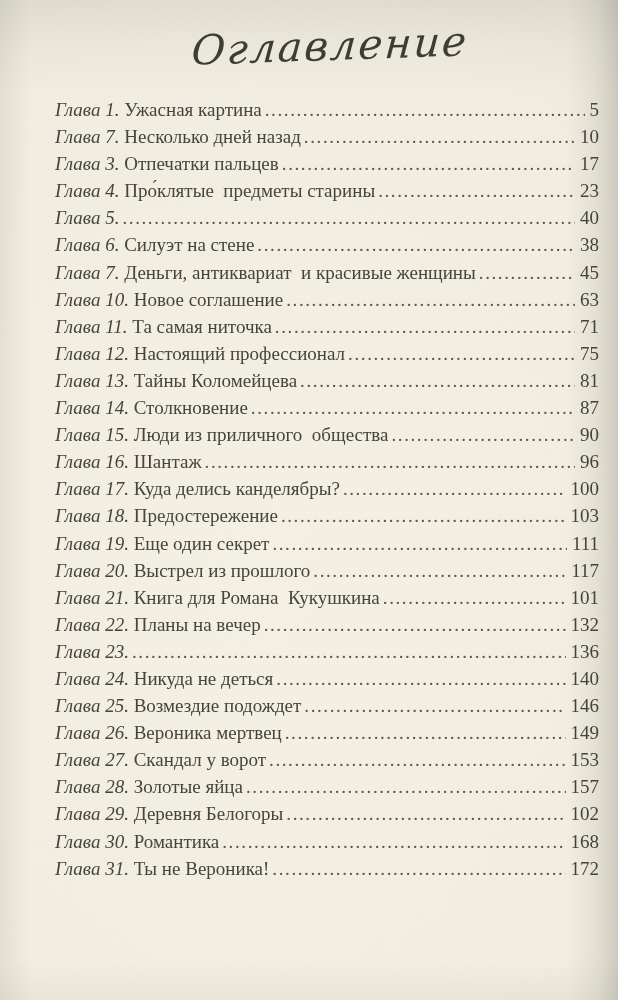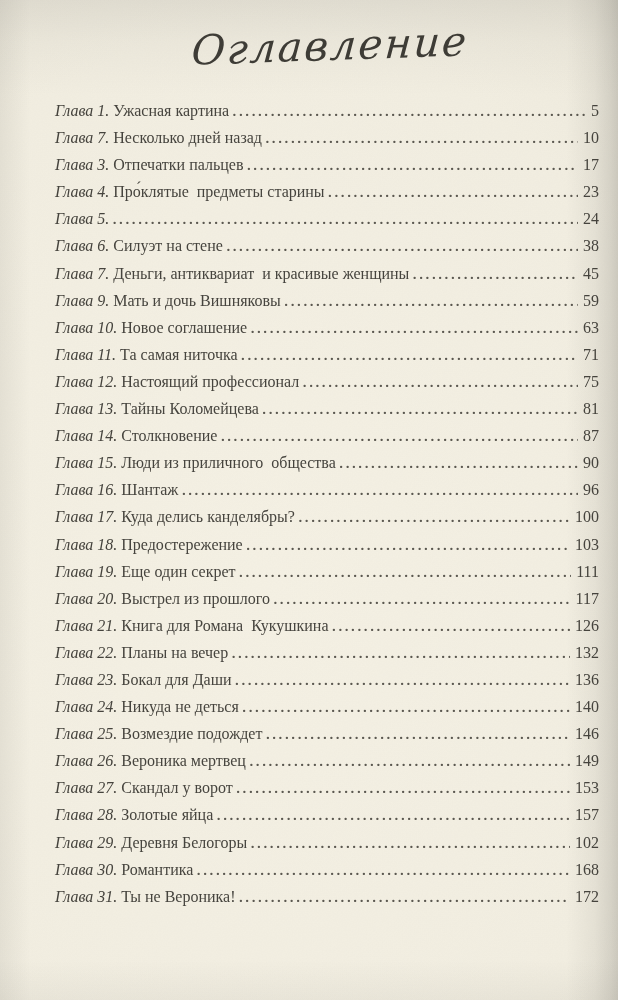--- a/index.html
+++ b/index.html
@@ -65,21 +65,21 @@
     letter-spacing: 2px;
     color: #3e3c36;
     transform: rotate(-2deg) skewX(-6deg);
   }
   
   .toc {
     position: absolute;
     top: 96px;
     left: 55px;
     width: 544px;
-    font-size: 16px;
+    font-size: 19px;
     color: #46443e;
   }
   .toc-row {
     display: flex;
     align-items: baseline;
     height: 27.1px;
     line-height: 27.1px;
     white-space: nowrap;
   }
   .chapter-label {
@@ -153,41 +153,35 @@
   </div>
       <div class="toc-row">
     <span class="chapter-label">Глава 4.</span>
     <span class="chapter-title">Про́клятые  предметы старины</span>
     <span class="dots"></span>
     <span class="page-number">23</span>
   </div>
       <div class="toc-row">
     <span class="chapter-label">Глава 5.</span>
     <span class="dots"></span>
-    <span class="page-number">24</span>
+    <span class="page-number">40</span>
   </div>
       <div class="toc-row">
     <span class="chapter-label">Глава 6.</span>
     <span class="chapter-title">Силуэт на стене</span>
     <span class="dots"></span>
     <span class="page-number">38</span>
   </div>
       <div class="toc-row">
     <span class="chapter-label">Глава 7.</span>
     <span class="chapter-title">Деньги, антиквариат  и красивые женщины</span>
     <span class="dots"></span>
     <span class="page-number">45</span>
   </div>
       <div class="toc-row">
-    <span class="chapter-label">Глава 9.</span>
-    <span class="chapter-title">Мать и дочь Вишняковы</span>
-    <span class="dots"></span>
-    <span class="page-number">59</span>
-  </div>
-      <div class="toc-row">
     <span class="chapter-label">Глава 10.</span>
     <span class="chapter-title">Новое соглашение</span>
     <span class="dots"></span>
     <span class="page-number">63</span>
   </div>
       <div class="toc-row">
     <span class="chapter-label">Глава 11.</span>
     <span class="chapter-title">Та самая ниточка</span>
     <span class="dots"></span>
     <span class="page-number">71</span>
@@ -243,31 +237,30 @@
       <div class="toc-row">
     <span class="chapter-label">Глава 20.</span>
     <span class="chapter-title">Выстрел из прошлого</span>
     <span class="dots"></span>
     <span class="page-number">117</span>
   </div>
       <div class="toc-row">
     <span class="chapter-label">Глава 21.</span>
     <span class="chapter-title">Книга для Романа  Кукушкина</span>
     <span class="dots"></span>
-    <span class="page-number">126</span>
+    <span class="page-number">101</span>
   </div>
       <div class="toc-row">
     <span class="chapter-label">Глава 22.</span>
     <span class="chapter-title">Планы на вечер</span>
     <span class="dots"></span>
     <span class="page-number">132</span>
   </div>
       <div class="toc-row">
     <span class="chapter-label">Глава 23.</span>
-    <span class="chapter-title">Бокал для Даши</span>
     <span class="dots"></span>
     <span class="page-number">136</span>
   </div>
       <div class="toc-row">
     <span class="chapter-label">Глава 24.</span>
     <span class="chapter-title">Никуда не деться</span>
     <span class="dots"></span>
     <span class="page-number">140</span>
   </div>
       <div class="toc-row">

